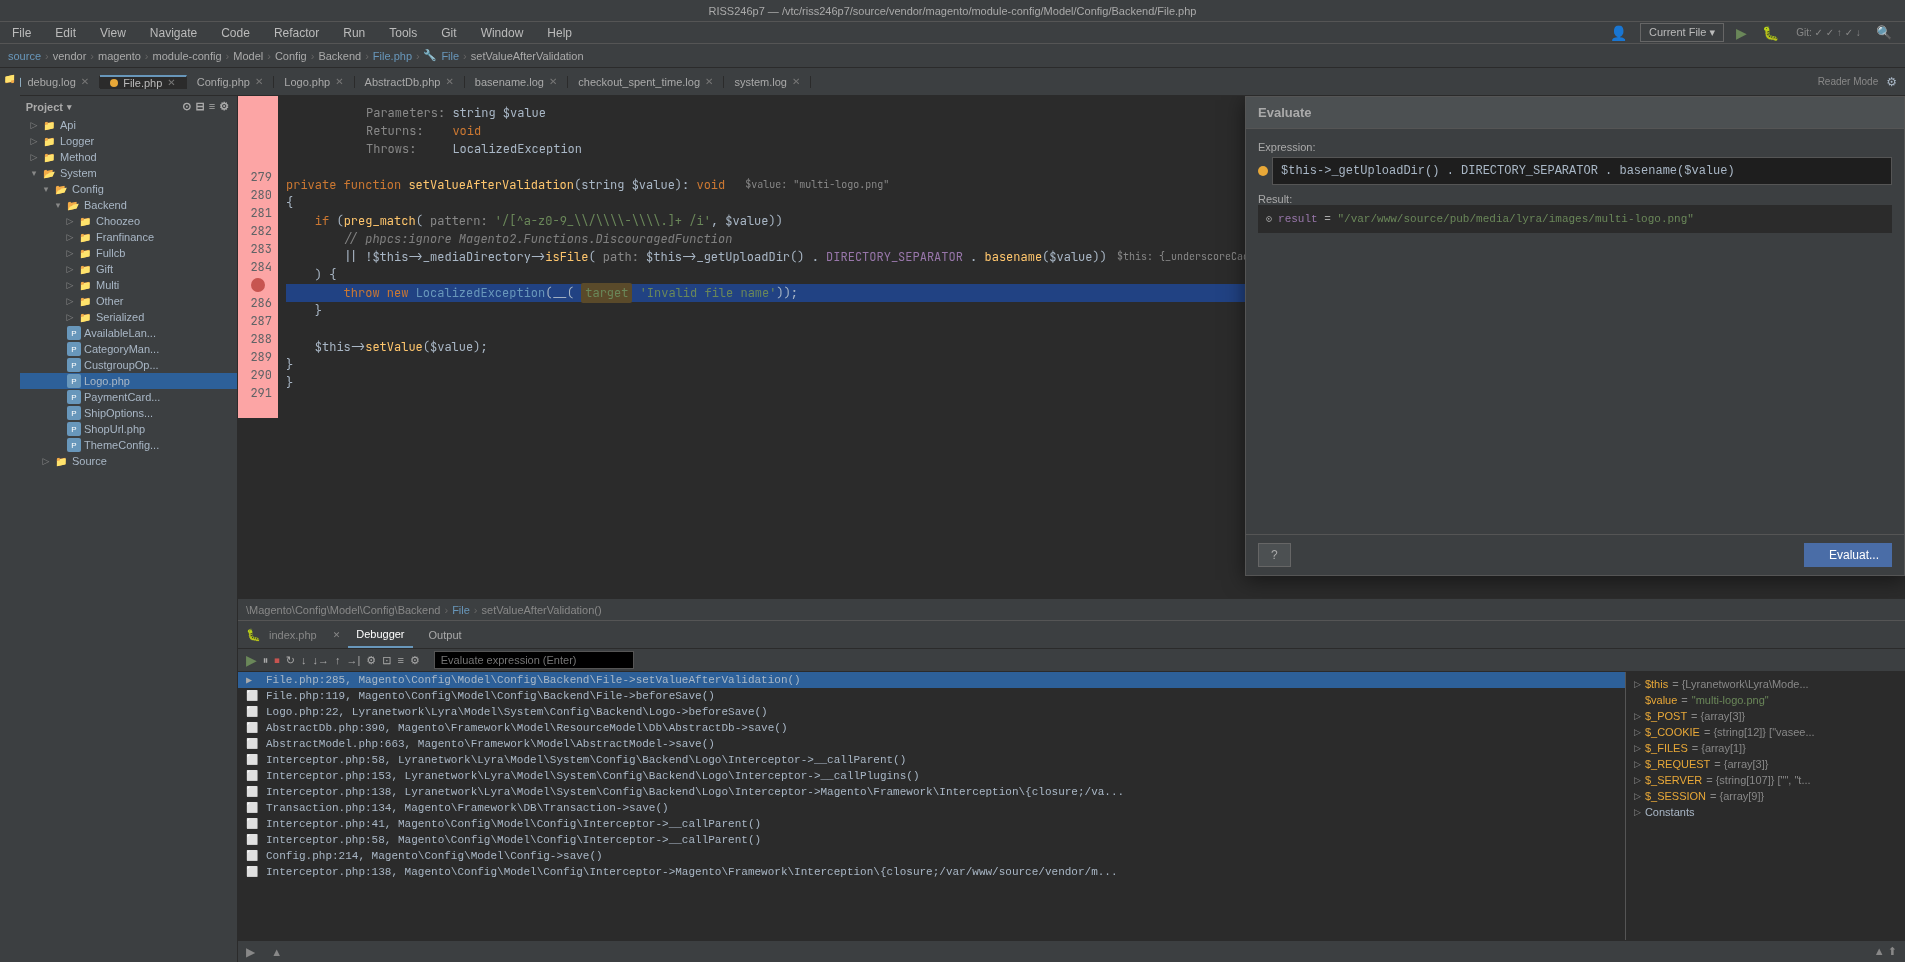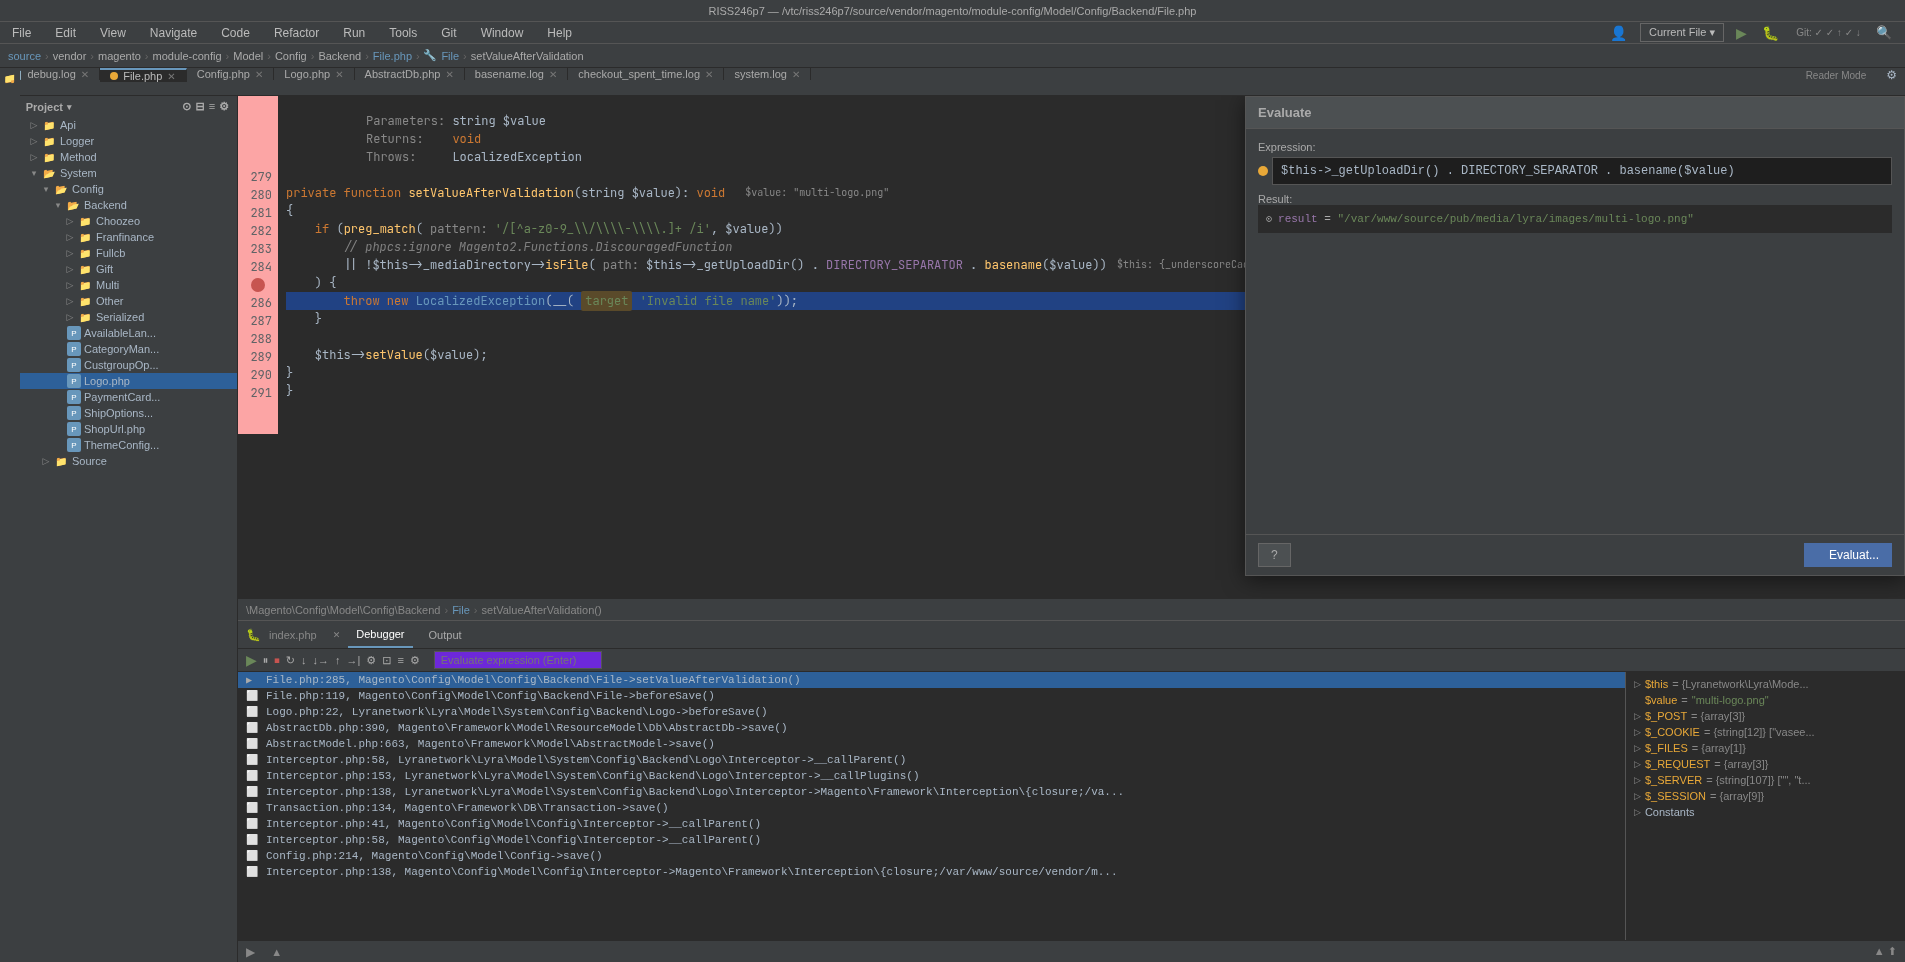--- a/index.html
+++ b/index.html
@@ -9,21 +9,21 @@
     .menu-bar { background: #3c3f41; height: 22px; display: flex; align-items: center; padding: 0 8px; gap: 16px; font-size: 12px; color: #bbbbbb; border-bottom: 1px solid #555; }
     .menu-bar span { cursor: pointer; padding: 0 4px; }
     .title-bar { background: #3c3f41; height: 22px; display: flex; align-items: center; justify-content: center; font-size: 11px; color: #aaa; border-bottom: 1px solid #555; }
     
     
     .breadcrumb { background: #3c3f41; height: 24px; display: flex; align-items: center; padding: 0 8px; gap: 4px; font-size: 11px; color: #aaa; border-bottom: 1px solid #2b2b2b; }
     .breadcrumb span { color: #aaa; }
     .breadcrumb .sep { color: #666; }
     
     
-    .tab-bar { background: #3c3f41; height: 28px; display: flex; align-items: flex-start; border-bottom: 1px solid #2b2b2b; overflow: hidden; }
+    .tab-bar { background: #3c3f41; height: 28px; display: flex; align-items: center; border-bottom: 1px solid #2b2b2b; overflow: hidden; }
     .tab { display: flex; align-items: center; padding: 0 10px; font-size: 11px; color: #aaa; border-right: 1px solid #2b2b2b; cursor: pointer; gap: 5px; white-space: nowrap; }
     .tab.active { background: #2b2b2b; color: #bbbbbb; border-top: 2px solid #6897bb; }
     .tab .close-btn { color: #777; font-size: 10px; }
     
     
     .main-layout { display: flex; height: calc(962px - 22px - 22px - 24px - 28px); }
     
     
     .sidebar { width: 238px; background: #3c3f41; border-right: 1px solid #2b2b2b; display: flex; flex-direction: column; overflow: hidden; }
     .sidebar-header { display: flex; align-items: center; justify-content: space-between; padding: 4px 8px; font-size: 11px; font-weight: bold; color: #aaa; }
@@ -38,21 +38,21 @@
     .indent2 { padding-left: 28px; }
     .indent3 { padding-left: 40px; }
     .indent4 { padding-left: 52px; }
     .indent5 { padding-left: 64px; }
     
     
     .code-editor { flex: 1; overflow: auto; position: relative; }
     .code-lines { display: flex; }
     .line-numbers { width: 40px; background: #fca5a5; color: #606366; font-size: 12px; font-family: 'JetBrains Mono', 'Courier New', monospace; line-height: 18px; text-align: right; padding: 0 6px; user-select: none; flex-shrink: 0; }
     .line-number { height: 18px; }
-    .code-content { flex: 1; font-family: 'JetBrains Mono', 'Courier New', monospace; font-size: 12px; line-height: 18px; padding: 16px 8px; overflow-x: auto; }
+    .code-content { flex: 1; font-family: 'JetBrains Mono', 'Courier New', monospace; font-size: 12px; line-height: 18px; padding: 8px 8px; overflow-x: auto; }
     .code-line { height: 18px; white-space: pre; display: flex; align-items: center; }
     .code-line.highlighted { background: #214283; }
     
     
     .status-bar { background: #3c3f41; height: 22px; display: flex; align-items: center; padding: 0 8px; font-size: 11px; color: #aaa; gap: 16px; border-top: 1px solid #2b2b2b; }
     
     
     .debug-panel { height: 320px; background: #2b2b2b; border-top: 1px solid #555; display: flex; flex-direction: column; }
     .debug-tabs { display: flex; align-items: center; background: #3c3f41; height: 28px; border-bottom: 1px solid #2b2b2b; padding: 0 8px; gap: 8px; }
     .debug-tab { font-size: 11px; color: #aaa; padding: 0 8px; height: 100%; display: flex; align-items: center; cursor: pointer; }
@@ -168,21 +168,21 @@
     <span class="close-btn">✕</span>
   </div>
   <div class="tab">
     <span>checkout_spent_time.log</span>
     <span class="close-btn">✕</span>
   </div>
   <div class="tab">
     <span>system.log</span>
     <span class="close-btn">✕</span>
   </div>
-  <div style="margin-left:auto; display:flex; align-items:center; padding:0 8px; gap:20px;">
+  <div style="margin-left:auto; display:flex; align-items:center; padding:0 8px; gap:8px;">
     <span style="font-size:10px; color:#888;">Reader Mode</span>
     <span style="font-size:12px;">⚙</span>
   </div>
 </div>
 
 <div class="main-layout">
 
   <div class="sidebar">
     <div class="sidebar-header">
       <div style="display:flex; align-items:center; gap:4px;">
@@ -446,21 +446,21 @@
         <button style="background:transparent; border:none; color:#aaa; cursor:pointer; font-size:11px;">↻</button>
         <button style="background:transparent; border:none; color:#aaa; cursor:pointer; font-size:11px;">↓</button>
         <button style="background:transparent; border:none; color:#aaa; cursor:pointer; font-size:11px;">↓→</button>
         <button style="background:transparent; border:none; color:#aaa; cursor:pointer; font-size:11px;">↑</button>
         <button style="background:transparent; border:none; color:#aaa; cursor:pointer; font-size:11px;">→|</button>
         <button style="background:transparent; border:none; color:#aaa; cursor:pointer; font-size:11px;">⚙</button>
         <button style="background:transparent; border:none; color:#aaa; cursor:pointer; font-size:11px;">⊡</button>
         <button style="background:transparent; border:none; color:#aaa; cursor:pointer; font-size:11px;">≡</button>
         <button style="background:transparent; border:none; color:#aaa; cursor:pointer; font-size:11px;">⚙</button>
         <div style="margin-left:8px; flex:1;">
-          <input type="text" placeholder="Evaluate expression (Enter)" style="background: #6d28d9; border: 1px solid rgb(85, 85, 85); color: rgb(170, 170, 170); padding: 2px 6px; font-size: 11px; width: 168px; outline: none;">
+          <input type="text" placeholder="Evaluate expression (Enter)" style="background: #000000; border: 1px solid rgb(85, 85, 85); color: rgb(170, 170, 170); padding: 2px 6px; font-size: 11px; width: 200px; outline: none;">
         </div>
       </div>
       <div class="debug-body">
 
         <div class="debug-frames">
           <div class="debug-frame active">
             <span style="width:14px; color:#aaa; font-size:10px;">▶</span>
             <span>File.php:285, Magento\Config\Model\Config\Backend\File-&gt;setValueAfterValidation()</span>
           </div>
           <div class="debug-frame">

